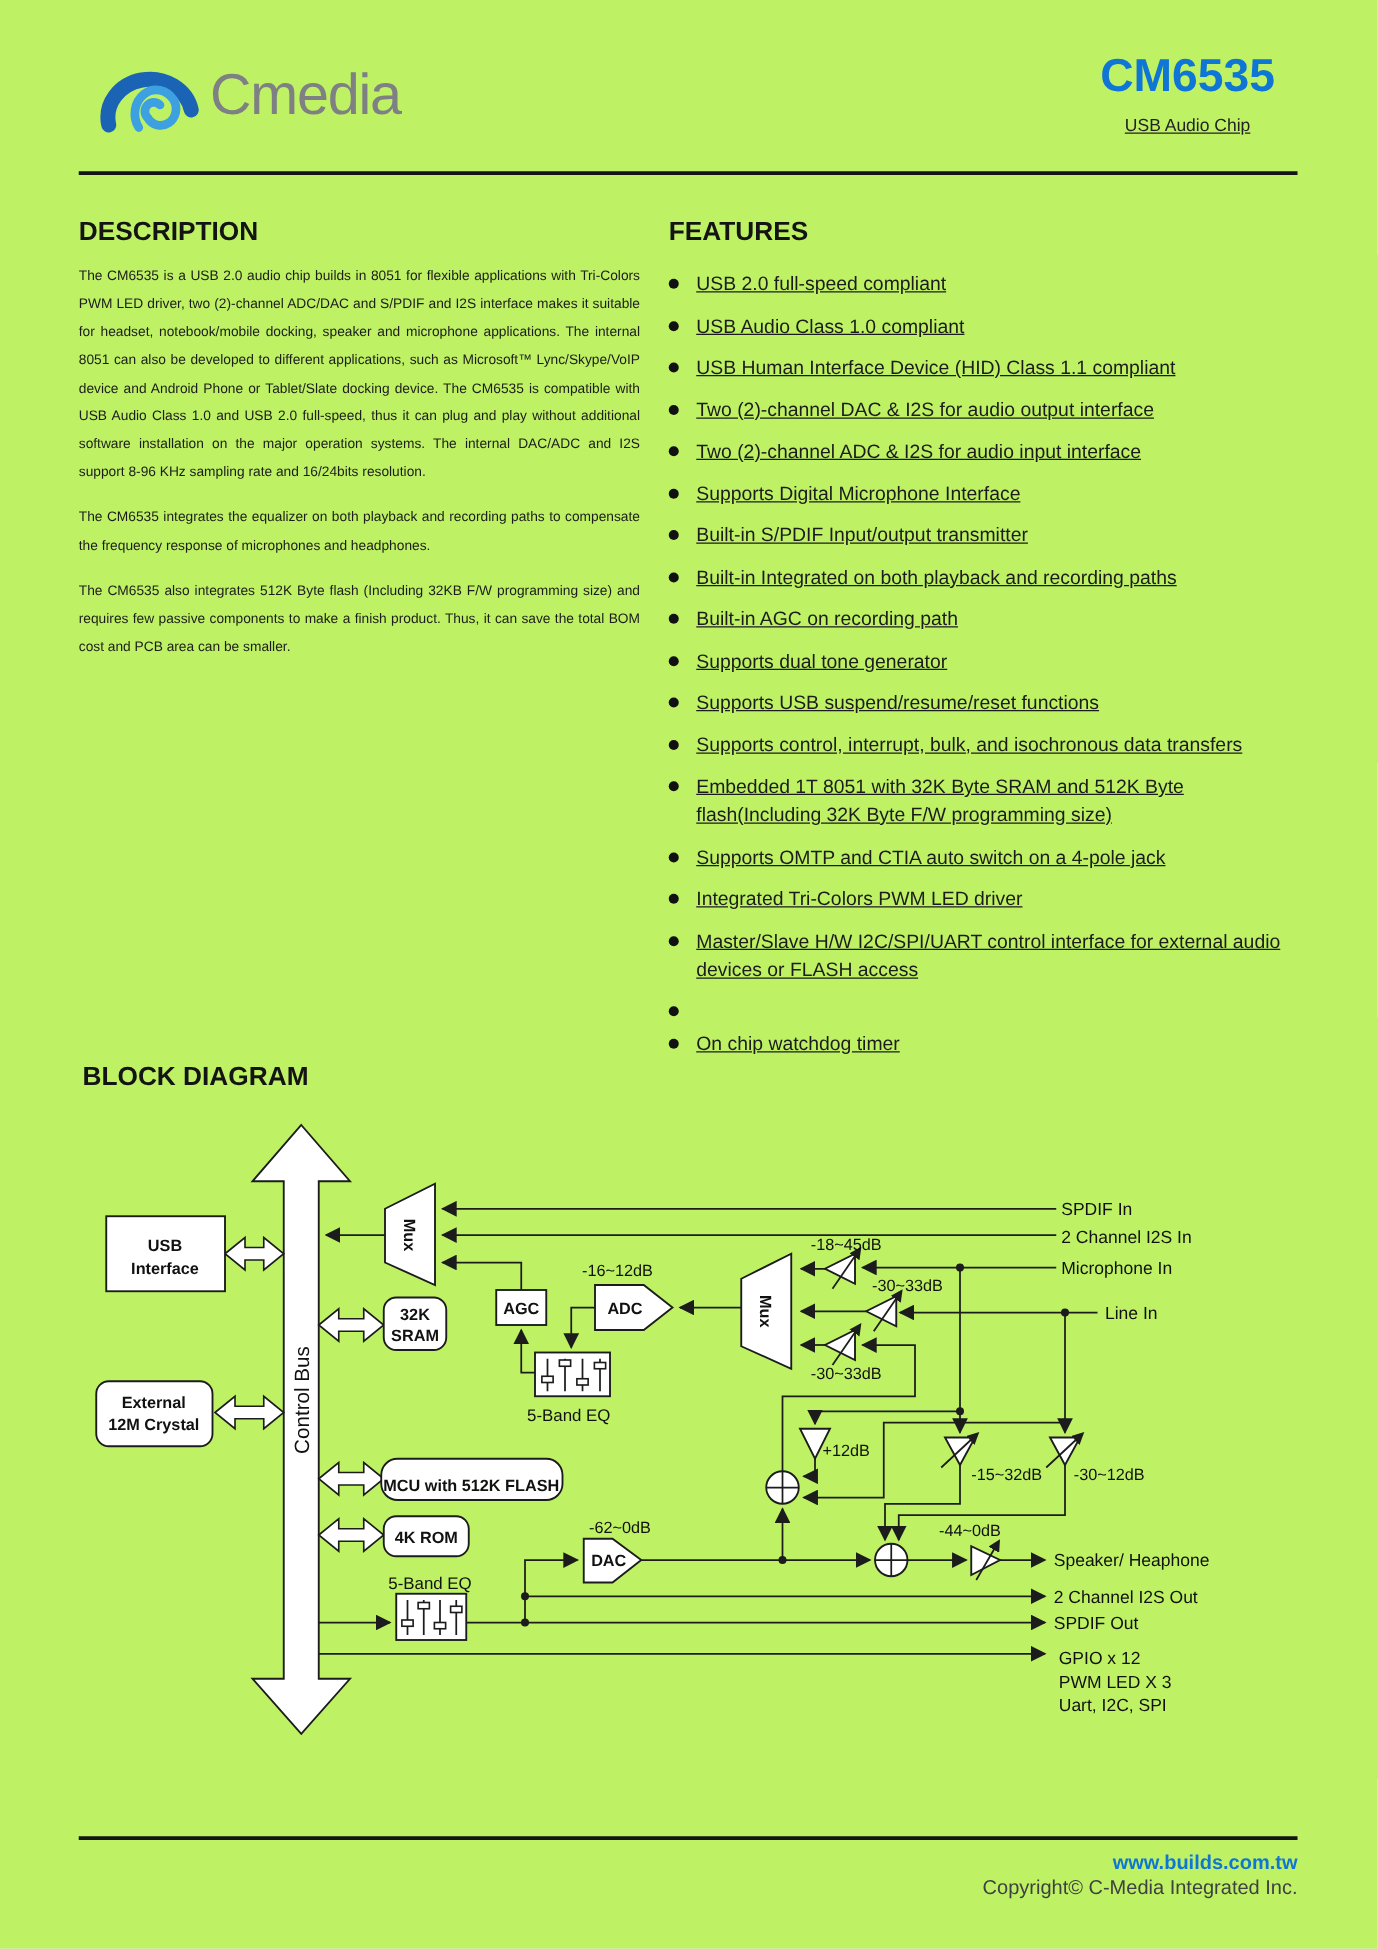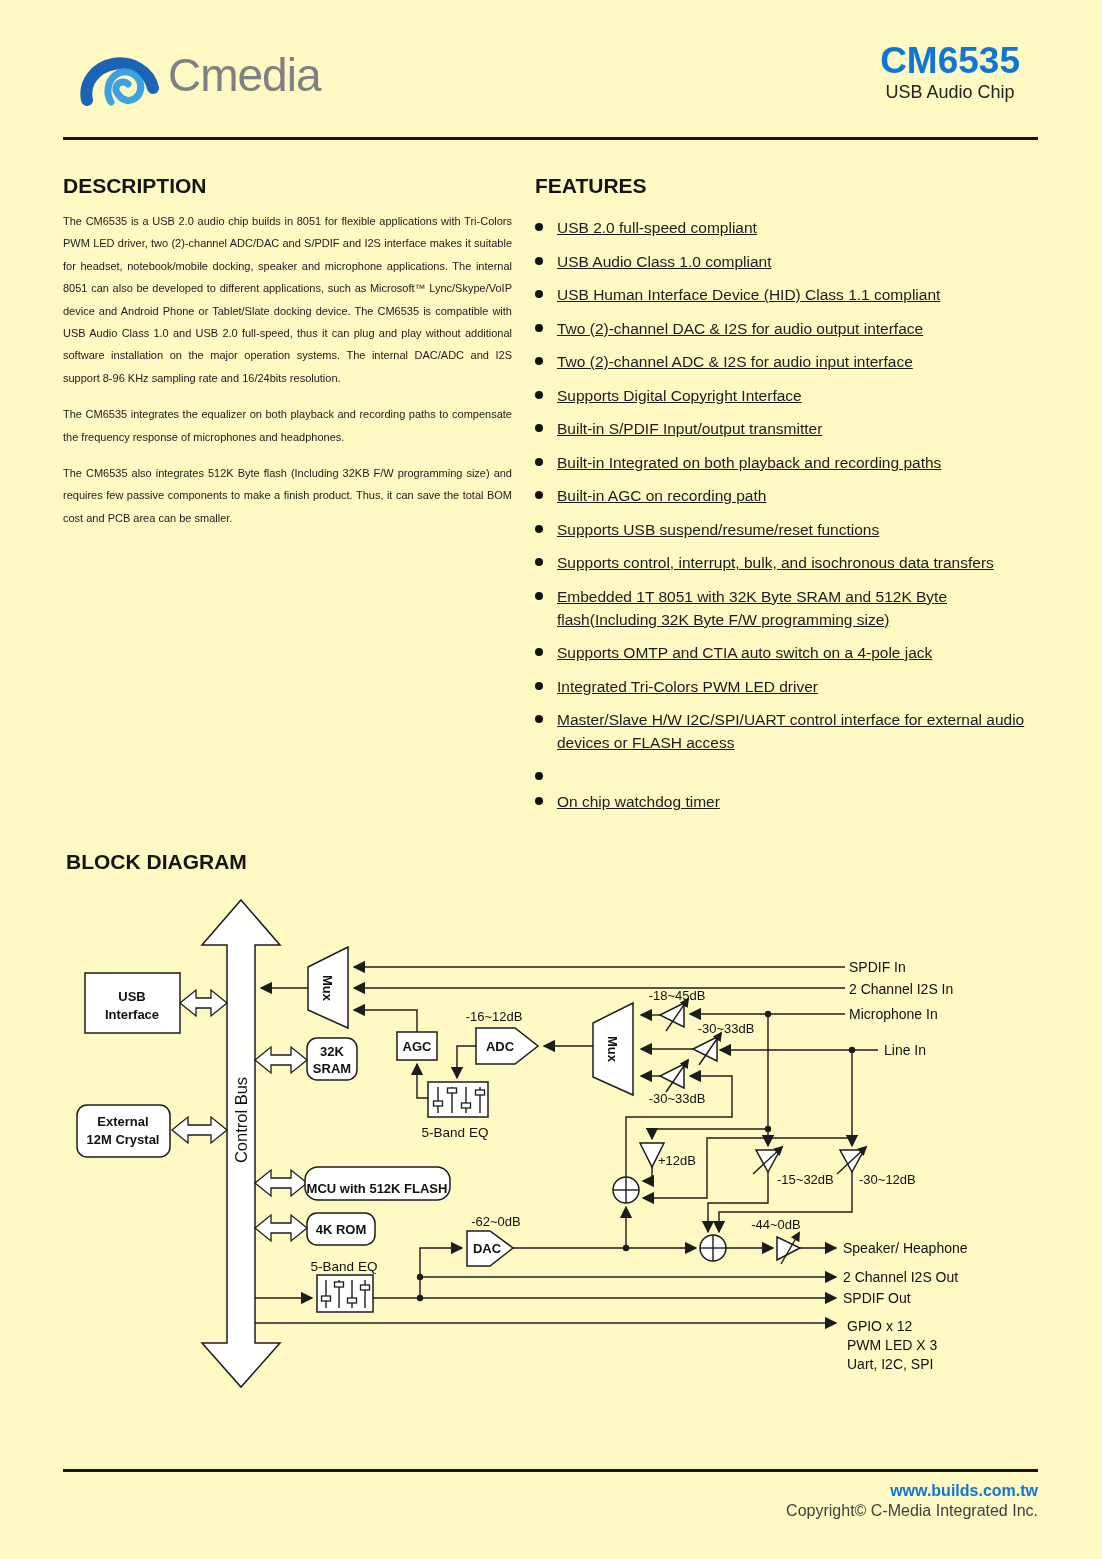--- a/index.html
+++ b/index.html
@@ -1,28 +1,28 @@
 <!DOCTYPE html>
 <html><head>
 <meta charset="utf-8">
 <style>
   html,body { margin:0; padding:0; background:#e8e8e8; }
   #page {
-    position:relative; width:1102px; height:1559px; background:#fef9c3;
+    position:relative; width:1102px; height:1559px; background:#bef264;
     margin:0 auto; font-family:"Liberation Sans", sans-serif; color:#1c1c1c;
     overflow:hidden;
   }
   .abs { position:absolute; }
 
   
   #logo { left:80px; top:38px; display:flex; align-items:center; }
   #logo-text { font-size:46px; color:#7e8083; letter-spacing:-1px; margin-left:6px; font-weight:400; }
   #chip-block { right:82px; top:42px; text-align:center; }
   #chip-name { font-size:37px; font-weight:bold; color:#1076d5; line-height:1.05; }
-  #chip-subtitle { font-size:18px; color:#222; margin-top:1px; }
+  #chip-subtitle { font-size:14px; color:#222; margin-top:11px;text-decoration:underline; }
   .rule { background:#151515; height:3px; width:975px; left:63px; }
   #rule-top { top:137px; }
   #rule-bottom { top:1469px; }
 
   
   h2.sec { font-size:21px; font-weight:bold; color:#141414; margin:0 0 12px 0; letter-spacing:0px; }
   #desc-col { left:63px; top:174px; width:449px; }
   #desc-col p { font-size:11px; line-height:22.4px; text-align:justify; margin:0 0 14px 0; }
   #feat-col { left:535px; top:174px; width:504px; }
   #features-list { margin-top:18px; }
@@ -94,33 +94,37 @@
         <div class="feat-item">
           <span class="bullet"></span>
           <span class="feat-text">Two (2)-channel DAC &amp; I2S for audio output interface</span>
         </div>
         <div class="feat-item">
           <span class="bullet"></span>
           <span class="feat-text">Two (2)-channel ADC &amp; I2S for audio input interface</span>
         </div>
         <div class="feat-item">
           <span class="bullet"></span>
-          <span class="feat-text">Supports Digital Copyright Interface</span>
+          <span class="feat-text">Supports Digital Microphone Interface</span>
         </div>
         <div class="feat-item">
           <span class="bullet"></span>
           <span class="feat-text">Built-in S/PDIF Input/output transmitter</span>
         </div>
         <div class="feat-item">
           <span class="bullet"></span>
           <span class="feat-text">Built-in Integrated on both playback and recording paths</span>
         </div>
         <div class="feat-item">
           <span class="bullet"></span>
           <span class="feat-text">Built-in AGC on recording path</span>
+        </div>
+        <div class="feat-item">
+          <span class="bullet"></span>
+          <span class="feat-text">Supports dual tone generator</span>
         </div>
         <div class="feat-item">
           <span class="bullet"></span>
           <span class="feat-text">Supports USB suspend/resume/reset functions</span>
         </div>
         <div class="feat-item">
           <span class="bullet"></span>
           <span class="feat-text">Supports control, interrupt, bulk, and isochronous data transfers</span>
         </div>
         <div class="feat-item">

